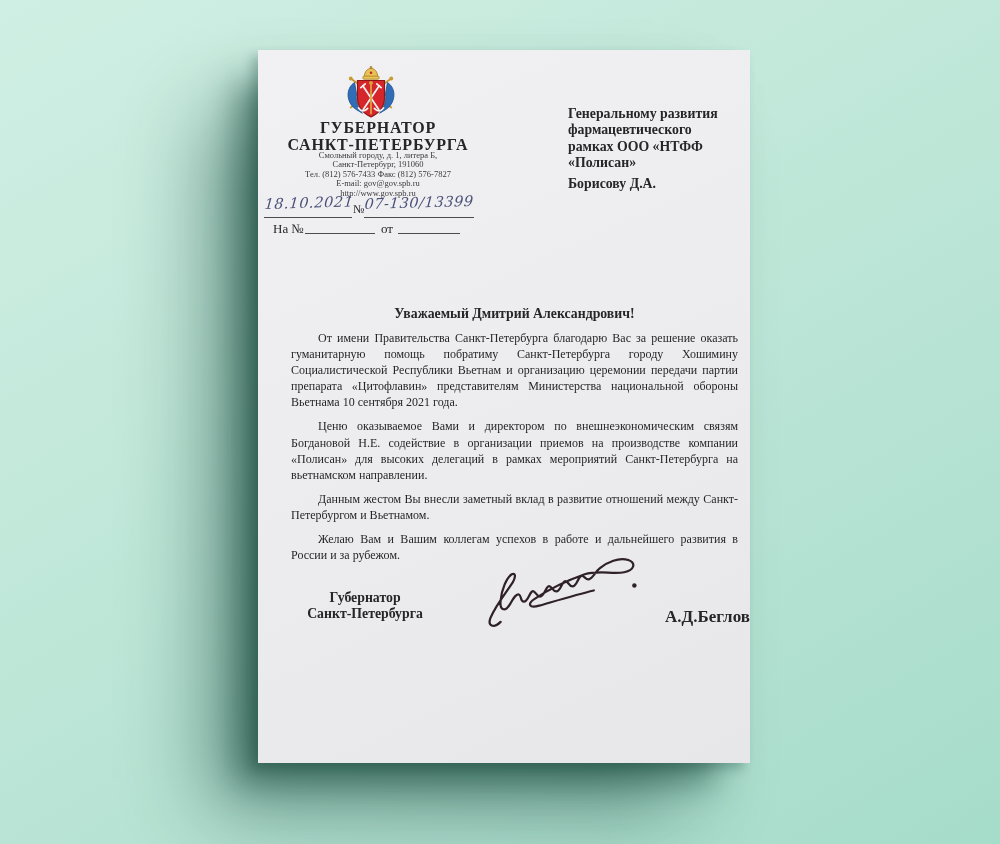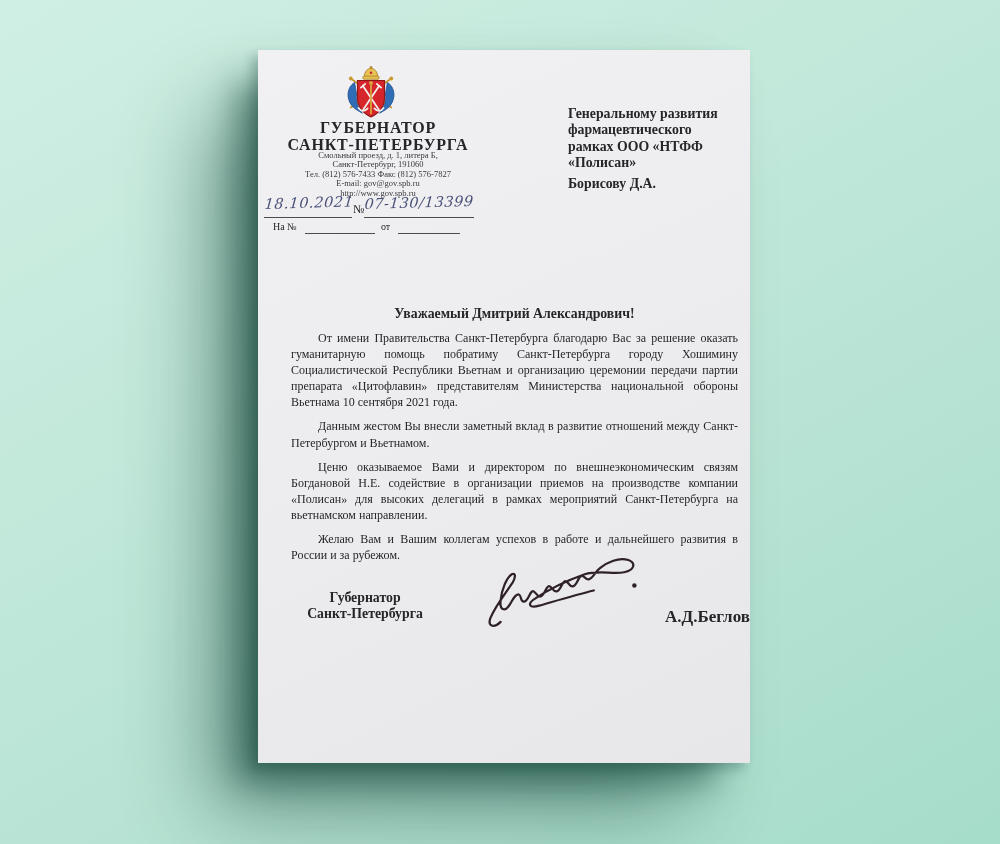--- a/index.html
+++ b/index.html
@@ -36,21 +36,21 @@
   .ref1{position:absolute;left:0;top:146px;width:230px;height:22px;}
   .hw{
     font-family:"DejaVu Serif",serif;font-style:italic;
     color:#4a5178;font-size:14.5px;letter-spacing:0.6px;white-space:nowrap;
     transform:rotate(-1.6deg) skewX(-6deg);transform-origin:left bottom;display:inline-block;
   }
   .ref1 .slot{position:absolute;bottom:0;border-bottom:1px solid #4c4c50;text-align:center;height:22px;}
   .slot-date{left:6px;width:88px;}
   .slot-num{left:106px;width:110px;}
   .nosign{position:absolute;left:95px;bottom:1px;font-size:12px;}
-  .ref2{position:absolute;left:0;top:171px;width:230px;height:15px;font-size:10px;}
+  .ref2{position:absolute;left:0;top:171px;width:230px;height:15px;font-size:13px;}
   .ref2 .lbl{position:absolute;top:0;}
   .ref2 .na{left:15px;}
   .ref2 .ot{left:123px;}
   .ref2 .rule{position:absolute;top:0;height:12px;border-bottom:1px solid #4c4c50;}
   .rule1{left:47px;width:70px;}
   .rule2{left:140px;width:62px;}
   
   .recipient{
     position:absolute;left:310px;top:56px;width:186px;
     font-weight:bold;font-size:13.8px;line-height:16.4px;
@@ -101,21 +101,21 @@
       <line x1="28.6" y1="1.2" x2="31.4" y2="1.2" stroke="#a67c1f" stroke-width="1.1"></line>
       <circle cx="30" cy="7" r="1.3" fill="#c02030"></circle>
     </svg>
 
     <div class="org">
       <div>ГУБЕРНАТОР</div>
       <div>САНКТ-ПЕТЕРБУРГА</div>
     </div>
 
     <div class="addr">
-      <div>Смольный проезд, д. 1, литера Б,</div>
+      <div>Смольный городу, д. 1, литера Б,</div>
       <div>Санкт-Петербург, 191060</div>
       <div>Тел. (812) 576-7433  Факс (812) 576-7827</div>
       <div>E-mail: gov@gov.spb.ru</div>
       <div>http://www.gov.spb.ru</div>
     </div>
 
     <div class="ref1">
       <span class="slot slot-date"><span class="hw">18.10.2021</span></span>
       <span class="nosign">№</span>
       <span class="slot slot-num"><span class="hw">07-130/13399</span></span>
@@ -132,22 +132,22 @@
       <div>Генеральному развития</div>
       <div>фармацевтического</div>
       <div>рамках ООО «НТФФ</div>
       <div>«Полисан»</div>
       <div class="name">Борисову Д.А.</div>
     </div>
 
     <div class="bodycol">
       <div class="salut">Уважаемый Дмитрий Александрович!</div>
       <p>От имени Правительства Санкт-Петербурга благодарю Вас за решение оказать гуманитарную помощь побратиму Санкт-Петербурга городу Хошимину Социалистической Республики Вьетнам и организацию церемонии передачи партии препарата «Цитофлавин» представителям Министерства национальной обороны Вьетнама 10 сентября 2021 года.</p>
+      <p>Ценю оказываемое Вами и директором по внешнеэкономическим связям Богдановой Н.Е. содействие в организации приемов на производстве компании «Полисан» для высоких делегаций в рамках мероприятий Санкт-Петербурга на вьетнамском направлении.</p>
       <p>Данным жестом Вы внесли заметный вклад в развитие отношений между Санкт-Петербургом и Вьетнамом.</p>
-      <p>Ценю оказываемое Вами и директором по внешнеэкономическим связям Богдановой Н.Е. содействие в организации приемов на производстве компании «Полисан» для высоких делегаций в рамках мероприятий Санкт-Петербурга на вьетнамском направлении.</p>
       <p>Желаю Вам и Вашим коллегам успехов в работе и дальнейшего развития в России и за рубежом.</p>
     </div>
 
     <div class="sig-title">
       <div>Губернатор</div>
       <div>Санкт-Петербурга</div>
     </div>
 
     <svg class="autograph" width="178" height="76" viewBox="0 0 175 75" aria-hidden="true">
       <path d="M20,66 C13,73 7,70 10,62 C15,50 26,36 32,27 C35,22 35,17 31,19

